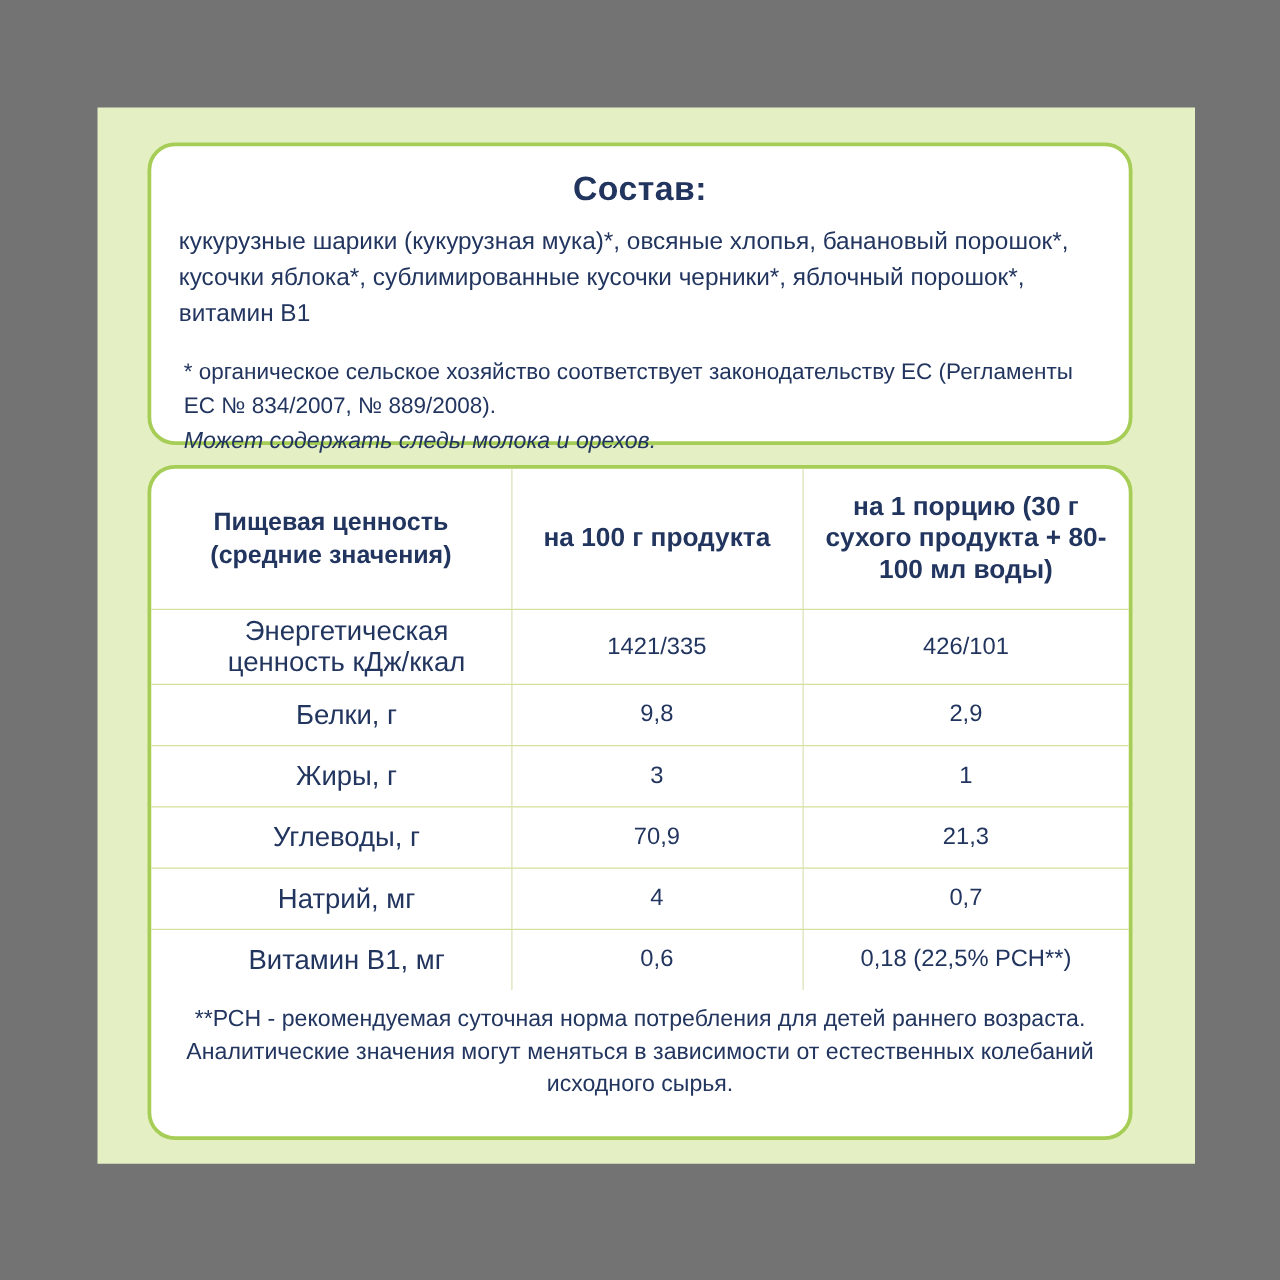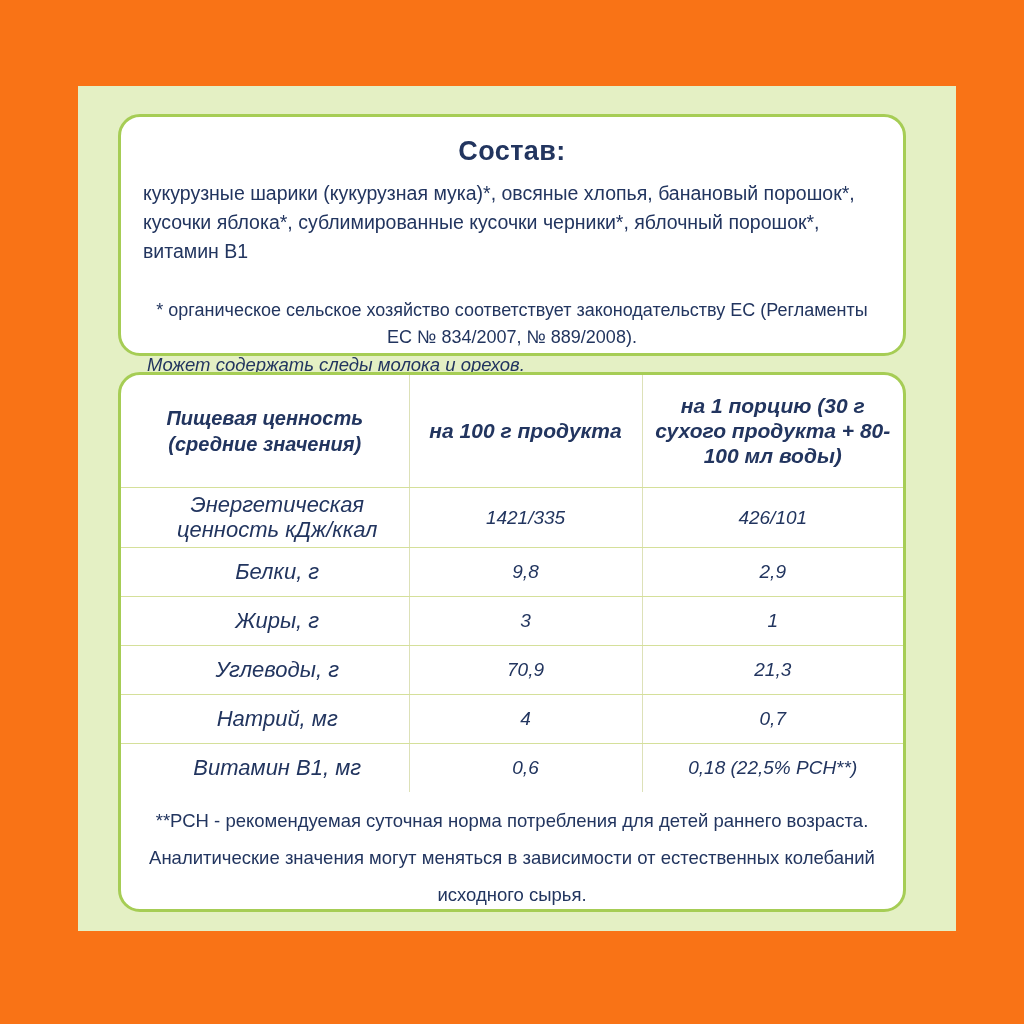--- a/index.html
+++ b/index.html
@@ -13,21 +13,21 @@
     font-family: "Liberation Sans", sans-serif;
     overflow: hidden;
   }
 
   #label-root {
     position: absolute;
     left: 0;
     top: 0;
     width: 1024px;
     height: 1024px;
-    background: #f97316;
+    background: #737373;
   }
 
   
   .backing-panel {
     position: absolute;
     left: 78px;
     top: 86px;
     width: 878px;
     height: 845px;
     background: #e4f0c4;
@@ -62,25 +62,24 @@
   .ingredients-list {
     text-align: left;
     color: #22355f;
     font-size: 19.5px;
     line-height: 29px;
     margin-top: 12px;
     padding: 0 22px;
   }
 
   .organic-note {
-    text-align: center;
     color: #22355f;
     font-size: 18px;
     line-height: 27px;
-    margin-top: 31px;
+    margin-top: 18px;
     padding: 0 26px;
   }
 
   .traces-note {
     text-align: left;
     color: #22355f;
     font-size: 18.5px;
     font-style: italic;
     line-height: 26px;
     margin-top: 1px;
@@ -95,21 +94,20 @@
     height: 540px;
   }
 
   .nutri-table {
     position: absolute;
     left: 0;
     top: 0;
     width: 782px;
     border-collapse: collapse;
     table-layout: fixed;
-    font-style: italic;
   }
 
   .nutri-table col.c1 { width: 288px; }
   .nutri-table col.c2 { width: 233px; }
   .nutri-table col.c3 { width: 261px; }
 
   .nutri-table th,
   .nutri-table td {
     color: #22355f;
     text-align: center;
@@ -144,21 +142,21 @@
   .nutri-table tbody tr:last-child td { border-bottom: none; }
 
   .footnote-block {
     position: absolute;
     left: 0;
     top: 418px;
     width: 782px;
     text-align: center;
     color: #22355f;
     font-size: 18.5px;
-    line-height: 37px;
+    line-height: 26px;
     padding: 9px 22px 0 22px;
     box-sizing: border-box;
   }
 </style>
 </head>
 <body>
 
 <div id="label-root">
 
   <div class="backing-panel"></div>

